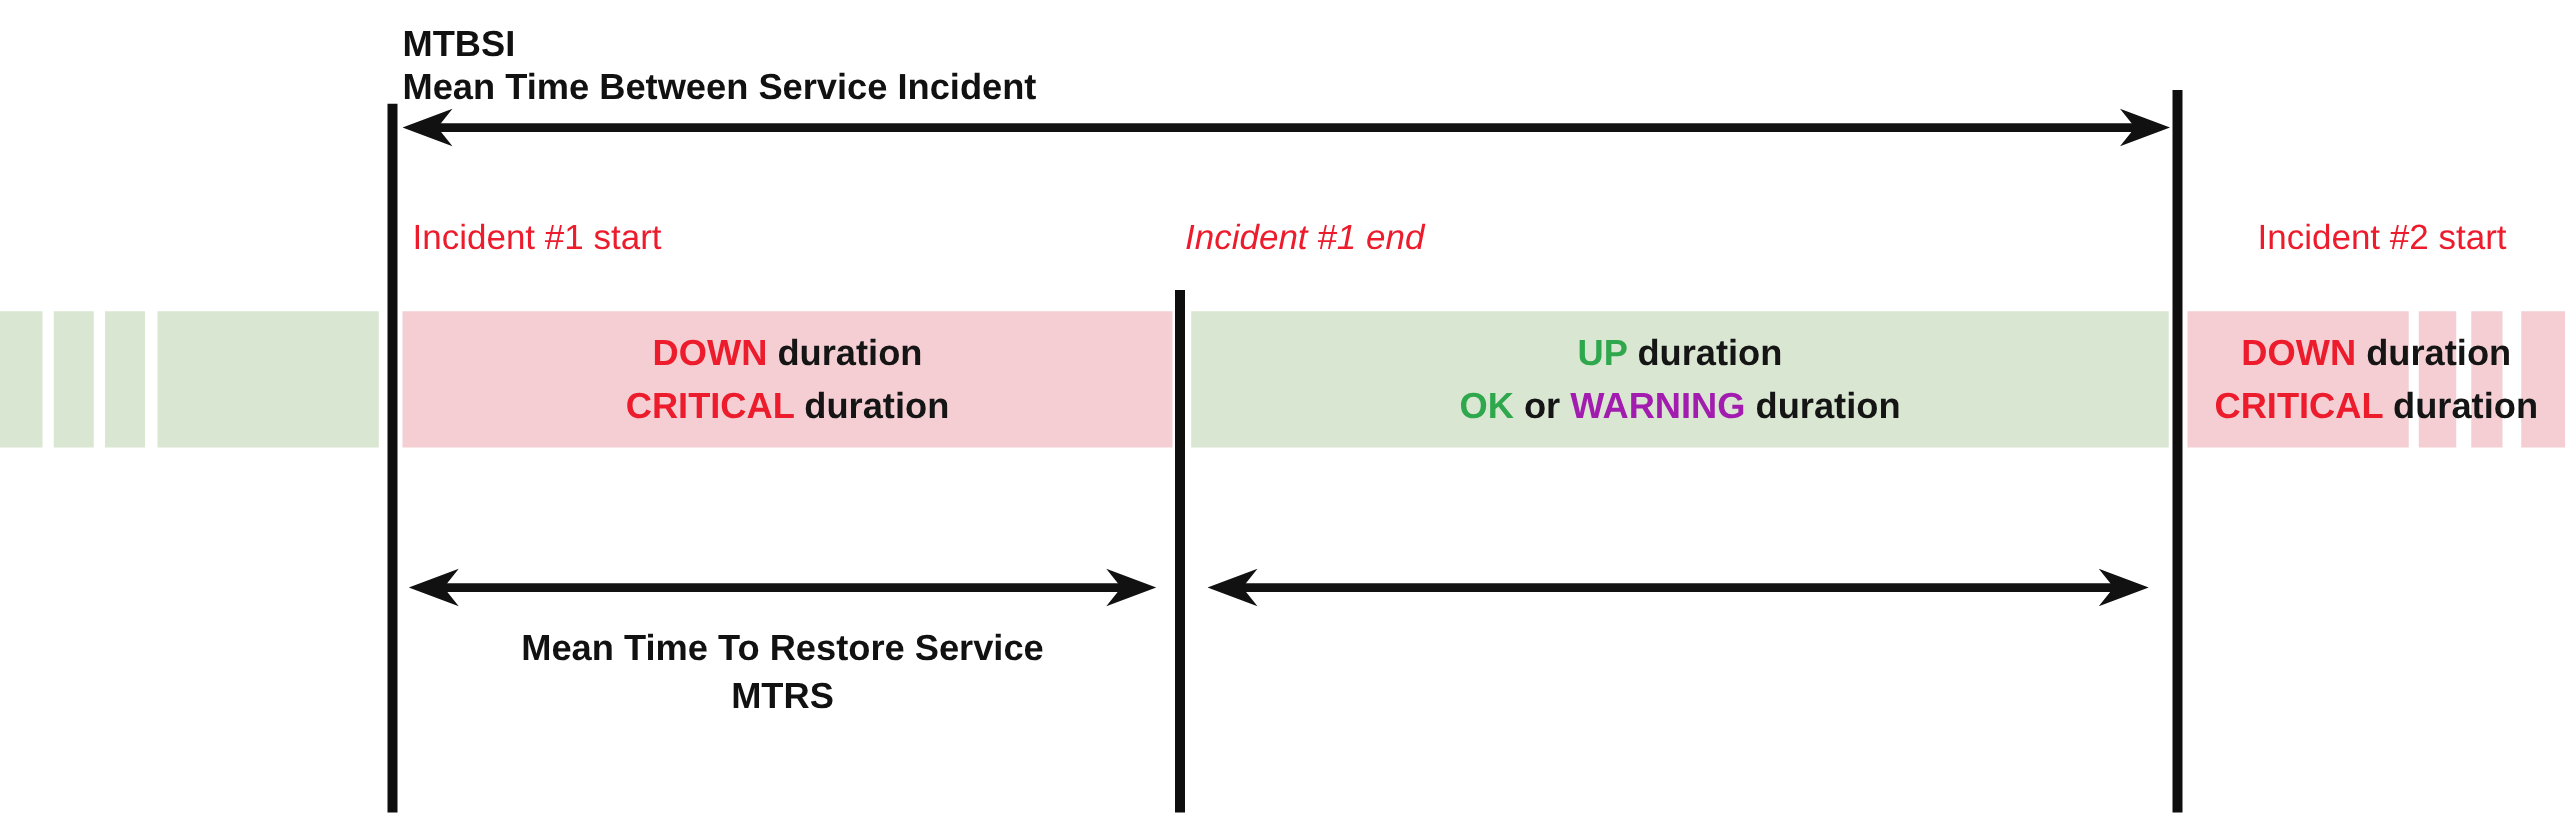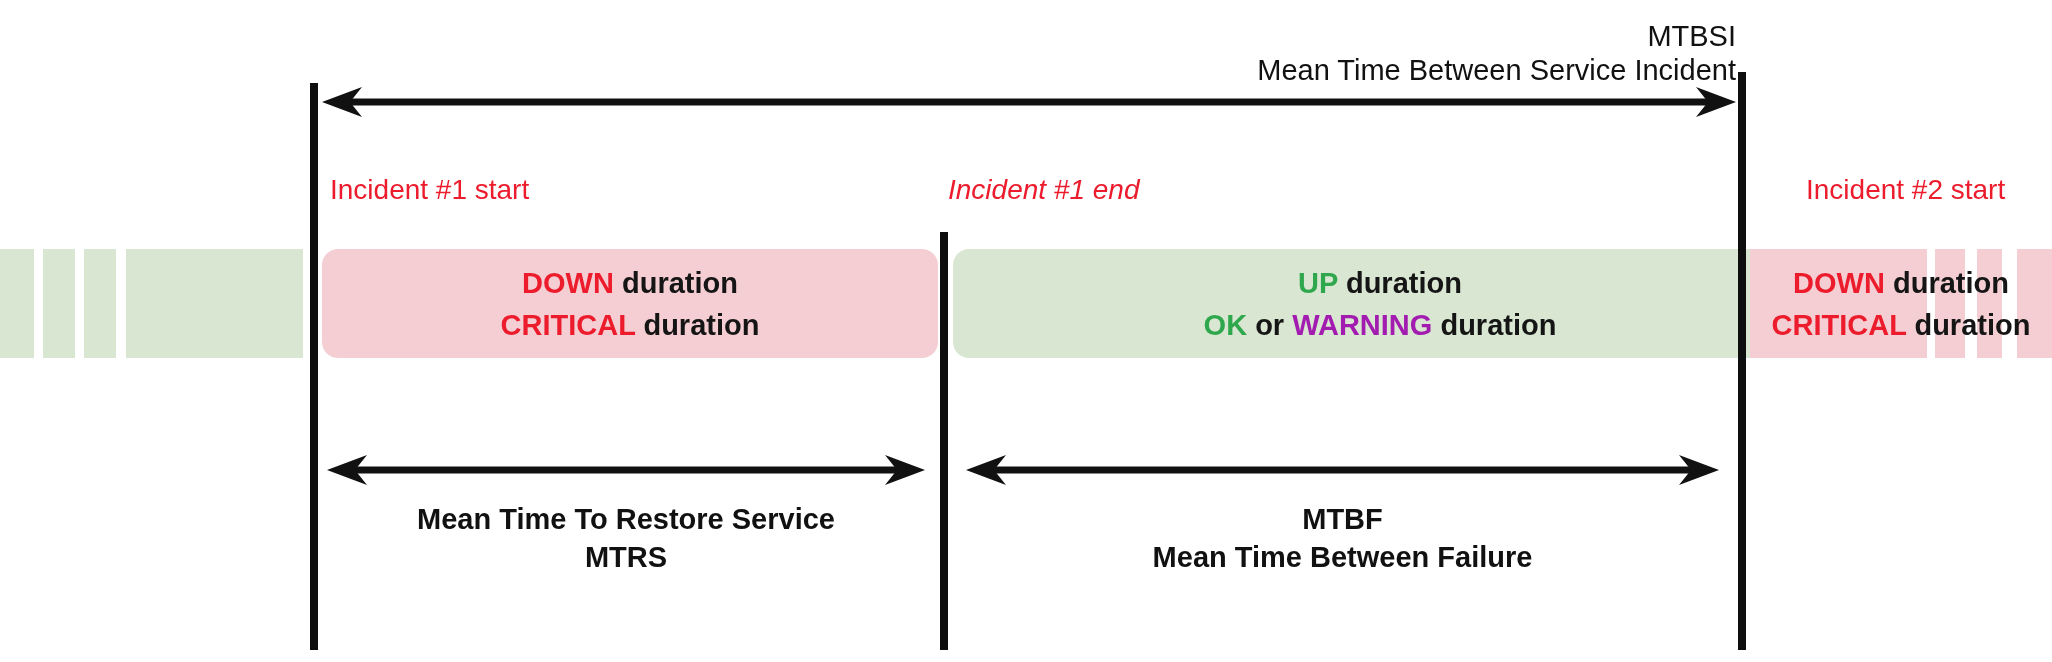--- a/index.html
+++ b/index.html
@@ -12,21 +12,21 @@
   }
   
   .vbar{position:absolute;width:8px;background:#0e0e0e;}
   .vbar-left{left:310px;top:83px;height:567px;}
   .vbar-mid{left:940px;top:232px;height:418px;}
   .vbar-right{left:1738px;top:72px;height:578px;}
 
   
   .title{
     position:absolute;left:322px;top:19px;width:1414px;
-    text-align:right;font-weight:normal;font-size:29px;line-height:34px;color:#111;
+    text-align:left;font-weight:bold;font-size:29px;line-height:34px;color:#111;
   }
 
   
   .incident-label{
     position:absolute;top:176px;
     font-size:28px;line-height:28px;color:#ec1c2d;white-space:nowrap;
   }
   .lbl-i1-start{left:330px;}
   .lbl-i1-end{left:948px;font-style:italic;}
   .lbl-i2-start{left:1762px;margin-left:44px;}
@@ -39,24 +39,24 @@
   .s3{left:84px;width:32px;}
   .s4{left:126px;width:177px;}
   .r1{left:1750px;width:177px;}
   .r2{left:1935px;width:30px;}
   .r3{left:1977px;width:25px;}
   .r4{left:2017px;width:35px;}
 
   .band{
     position:absolute;top:249px;height:109px;
     display:flex;flex-direction:column;align-items:center;justify-content:center;
-    font-weight:bold;font-size:29px;line-height:42px;color:#151515;white-space:nowrap;border-radius:16px;
+    font-weight:bold;font-size:29px;line-height:42px;color:#151515;white-space:nowrap;
   }
   .band-down1{left:322px;width:616px;background:#f4ced2;}
-  .band-up{left:953px;width:782px;background:#d9e6d2;padding-left:36px;}
+  .band-up{left:953px;width:782px;background:#d9e6d2;}
   .band-down2-text{left:1750px;width:302px;background:transparent;}
 
   .t-red{color:#ec1c2d;}
   .t-green{color:#2fa84d;}
   .t-orange{color:#a21caf;}
 
   
   svg.arrow{position:absolute;display:block;}
   .arrow-mtbsi{left:322px;top:84px;}
   .arrow-mtrs{left:327px;top:452px;}
@@ -130,18 +130,14 @@
   <svg class="arrow arrow-mtbf" width="753" height="36" viewBox="0 0 753 36">
     <line x1="22" y1="18" x2="731" y2="18"></line>
     <polygon points="0,18 40,3 28,18 40,33"></polygon>
     <polygon points="753,18 713,3 725,18 713,33"></polygon>
   </svg>
 
   <div class="measure-label measure-mtrs">
     <div>Mean Time To Restore Service</div>
     <div>MTRS</div>
   </div>
-  <div class="measure-label measure-mtbf">
-    <div>MTBF</div>
-    <div>Mean Time Between Failure</div>
-  </div>
 
 </div>
 
 </body></html>

